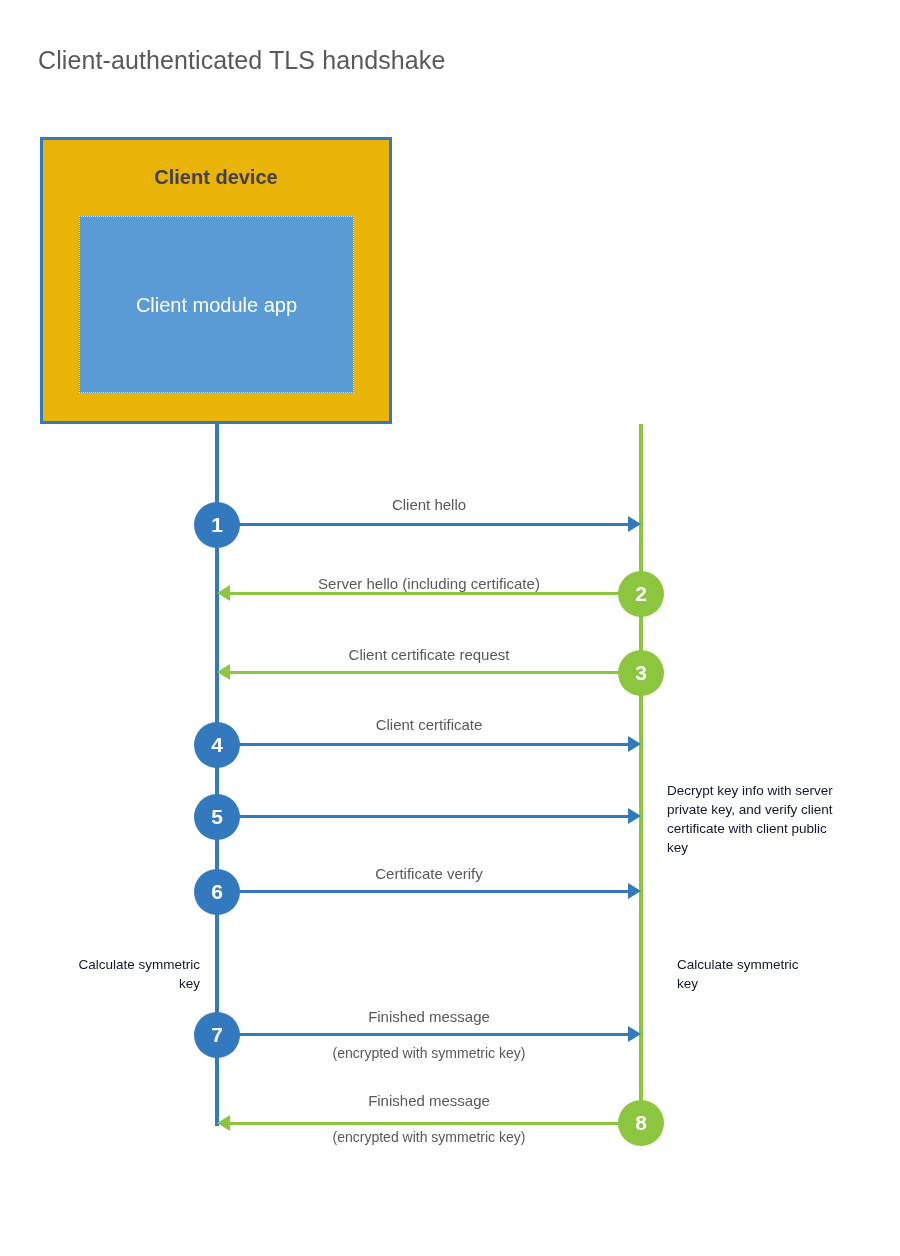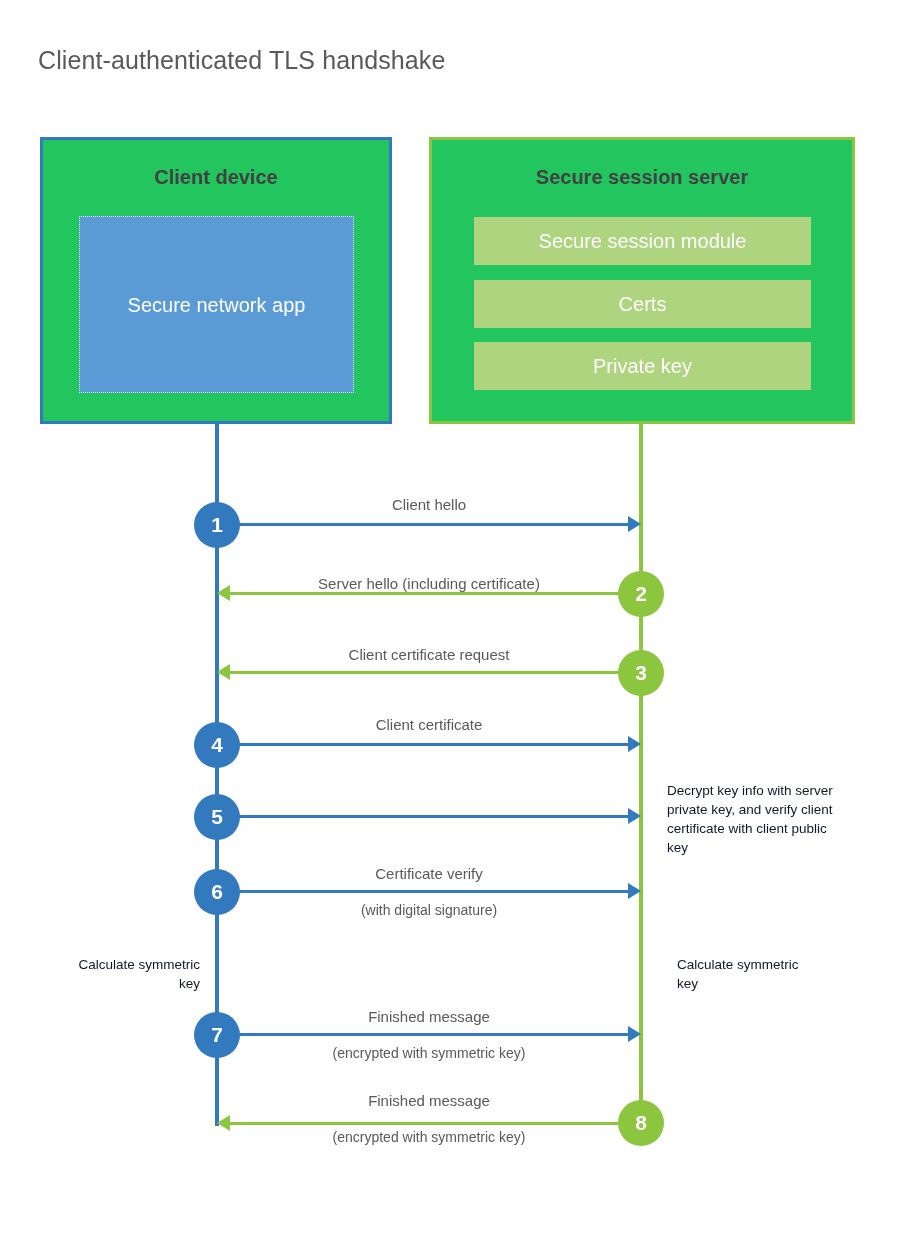--- a/index.html
+++ b/index.html
@@ -28,21 +28,21 @@
     font-size: 25px;
     font-weight: 400;
     color: #58595b;
     letter-spacing: 0.1px;
     white-space: nowrap;
   }
 
   
   .actor-box {
     position: absolute;
-    background: #22c55e;
+    background: #eab308;
     box-sizing: border-box;
   }
   .actor-box.client {
     left: 40px;
     top: 119px;
     width: 352px;
     height: 287px;
     border: 3px solid #3279bd;
   }
   .actor-box.server {
@@ -177,29 +177,23 @@
 </style>
 </head>
 <body>
 
 <div id="diagram-root">
 
   <div class="page-title">Client-authenticated TLS handshake</div>
 
   <div class="actor-box client">
     <div class="actor-title">Client device</div>
-    <div class="client-app-box">Secure network app</div>
+    <div class="client-app-box">Client module app</div>
   </div>
 
-  <div class="actor-box server">
-    <div class="actor-title">Secure session server</div>
-    <div class="server-bar b1">Secure session module</div>
-    <div class="server-bar b2">Certs</div>
-    <div class="server-bar b3">Private key</div>
-  </div>
 
   <div class="lifeline client-line"></div>
   <div class="lifeline server-line"></div>
 
   <div class="msg-label" style="left:217px; top:478px; width:424px;">Client hello</div>
   <div class="msg-line to-server" style="left:217px; top:505px; width:411px;"></div>
   <div class="arrow-head right" style="left:628px; top:498px;"></div>
   <div class="step-circle blue" style="left:194px; top:484px;">1</div>
 
   <div class="msg-label" style="left:217px; top:549px; width:424px;margin-top:8px;">Server hello (including certificate)</div>
@@ -217,21 +211,20 @@
   <div class="arrow-head right" style="left:628px; top:718px;"></div>
   <div class="step-circle blue" style="left:194px; top:704px;">4</div>
 
   <div class="msg-line to-server" style="left:217px; top:797px; width:411px;"></div>
   <div class="arrow-head right" style="left:628px; top:790px;"></div>
   <div class="step-circle blue" style="left:194px; top:776px;">5</div>
 
   <div class="msg-label" style="left:217px; top:847px; width:424px;">Certificate verify</div>
   <div class="msg-line to-server" style="left:217px; top:872px; width:411px;"></div>
   <div class="arrow-head right" style="left:628px; top:865px;"></div>
-  <div class="msg-sublabel" style="left:217px; top:884px; width:424px;">(with digital signature)</div>
   <div class="step-circle blue" style="left:194px; top:851px;">6</div>
 
   <div class="side-note" style="left:667px; top:763px; width:170px;">Decrypt key info with server private key, and verify client certificate with client public key</div>
 
   <div class="side-note right-align" style="left:60px; top:937px; width:140px;">Calculate symmetric key</div>
   <div class="side-note" style="left:677px; top:937px; width:140px;">Calculate symmetric key</div>
 
   <div class="msg-label" style="left:217px; top:990px; width:424px;">Finished message</div>
   <div class="msg-line to-server" style="left:217px; top:1015px; width:411px;"></div>
   <div class="arrow-head right" style="left:628px; top:1008px;"></div>

